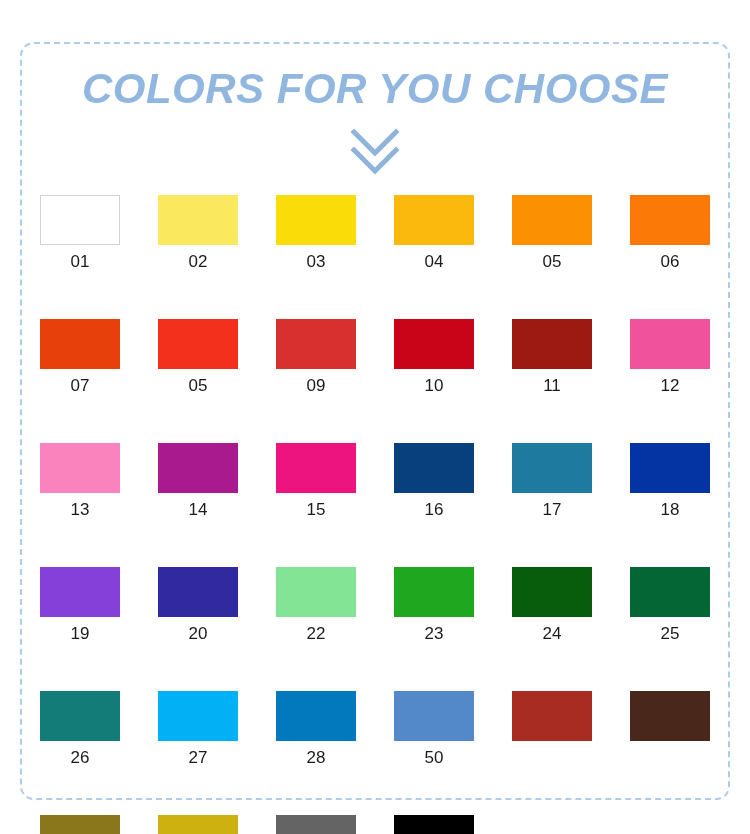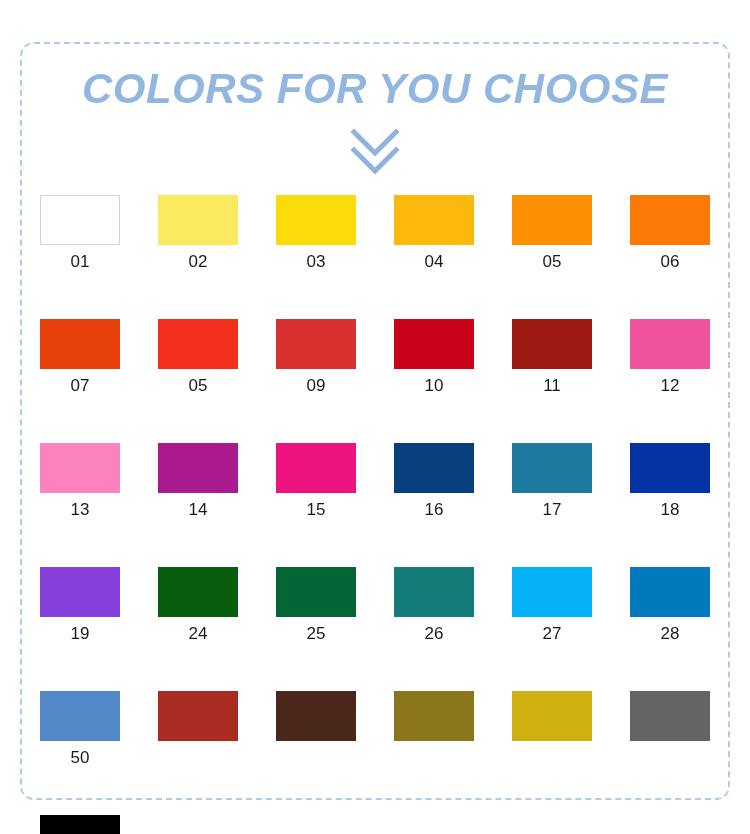--- a/index.html
+++ b/index.html
@@ -183,20 +183,32 @@
       </div>
       <div class="swatch-cell">
         <div class="swatch-chip" title="#0434a3" style="background: rgb(4, 52, 163);"></div>
         <div class="swatch-label">18</div>
       </div>
       <div class="swatch-cell">
         <div class="swatch-chip" title="#8540da" style="background: rgb(133, 64, 218);"></div>
         <div class="swatch-label">19</div>
       </div>
       <div class="swatch-cell">
+        <div class="swatch-chip" title="#3029a0" style="background: rgb(48, 41, 160);"></div>
+        <div class="swatch-label">20</div>
+      </div>
+      <div class="swatch-cell">
+        <div class="swatch-chip" title="#84e495" style="background: rgb(132, 228, 149);"></div>
+        <div class="swatch-label">22</div>
+      </div>
+      <div class="swatch-cell">
+        <div class="swatch-chip" title="#1fa81f" style="background: rgb(31, 168, 31);"></div>
+        <div class="swatch-label">23</div>
+      </div>
+      <div class="swatch-cell">
         <div class="swatch-chip" title="#075d0b" style="background: rgb(7, 93, 11);"></div>
         <div class="swatch-label">24</div>
       </div>
       <div class="swatch-cell">
         <div class="swatch-chip" title="#056635" style="background: rgb(5, 102, 53);"></div>
         <div class="swatch-label">25</div>
       </div>
       <div class="swatch-cell">
         <div class="swatch-chip" title="#137b78" style="background: rgb(19, 123, 120);"></div>
         <div class="swatch-label">26</div>

